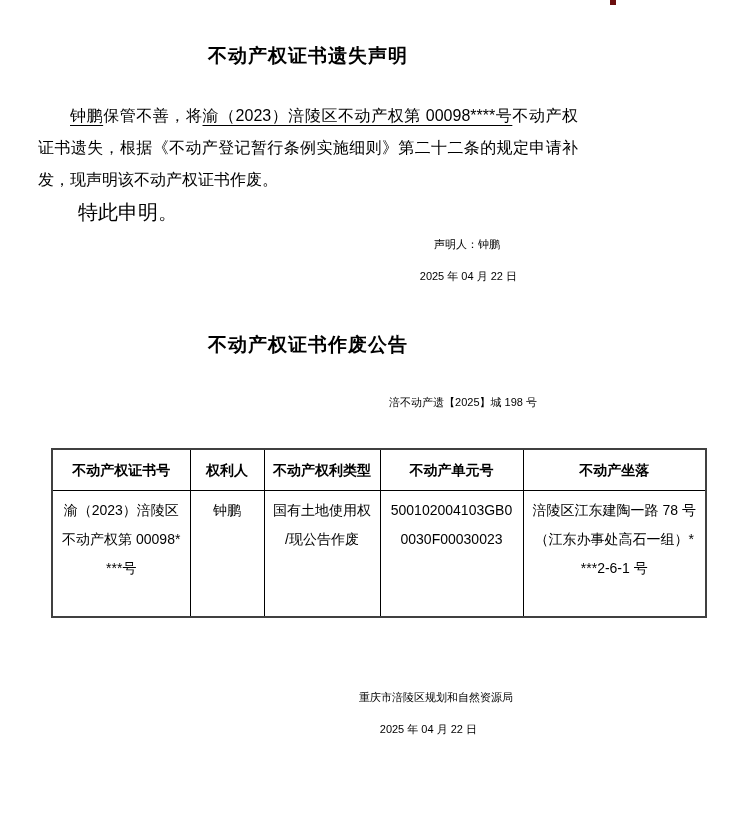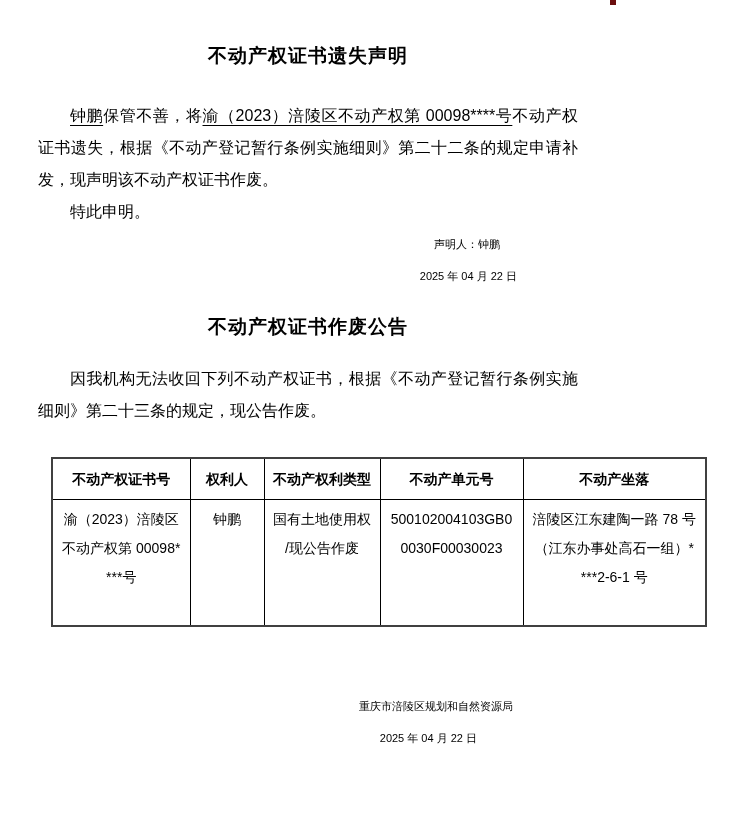--- a/index.html
+++ b/index.html
@@ -16,30 +16,30 @@
     position: absolute; top: 0; right: 0;
     width: 6px; height: 5px;
   }
 
   .doc-title {
     margin: 0; text-align: center;
     font-size: 19px; font-weight: bold; line-height: 24px;
     letter-spacing: 1px;
   }
   .title-loss { padding-top: 44px; }
-  .title-void { margin-top: 23px; }
+  .title-void { margin-top: 41px; }
 
   .para {
     margin: 0 38px; font-size: 16px; line-height: 32px;
     text-align: justify;
   }
   .indent { text-indent: 2em; }
   .para-loss { margin-top: 32px; }
   .para-void { margin-top: 24px; }
-  .closing-line { margin: 0 38px; font-size: 16px; line-height: 32px; text-indent: 2em; }
+  .closing-line { margin: 0 38px; font-size: 20px; line-height: 32px; text-indent: 2em; }
 
   .u { text-decoration: underline; text-underline-offset: 4px; }
 
   .rline { margin: 0 38px; font-size: 11px; line-height: 32px; text-align: right; }
   .declarant   { padding-right: 78px; }
   .date-decl   { padding-right: 61px; }
   .doc-number  { margin-top: 29px; padding-right: 41px; }
   .issuer      { margin-top: 63px; padding-right: 65px; }
   .date-issue  { padding-right: 101px; }
 
@@ -82,22 +82,22 @@
   <p class="para indent para-loss"><span class="u">钟鹏</span><span>保管不善，将</span><span class="u">渝（2023）涪陵区不动产权第 00098****号</span><span>不动产权证书遗失，根据《不动产登记暂行条例实施细则》第二十二条的规定申请补发，现声明该不动产权证书作废。</span></p>
 
   <p class="closing-line">特此申明。</p>
 
   <p class="rline declarant">声明人：钟鹏</p>
 
   <p class="rline date-decl">2025 年 04 月 22 日</p>
 
   <h2 class="doc-title title-void">不动产权证书作废公告</h2>
 
+  <p class="rline doc-number">涪不动产遗【2025】城 198 号</p>
 
-  <p class="para indent para-void">因我机构无法收回下列不动产权证书，根据《不动产登记暂行条例实施细则》第二十三条的规定，现公告作废。</p>
 
   <table class="cert-table">
     <colgroup>
       <col class="col-certno">
         <col class="col-holder">
         <col class="col-type">
         <col class="col-unit">
         <col class="col-loc">
     </colgroup>
     <thead>

